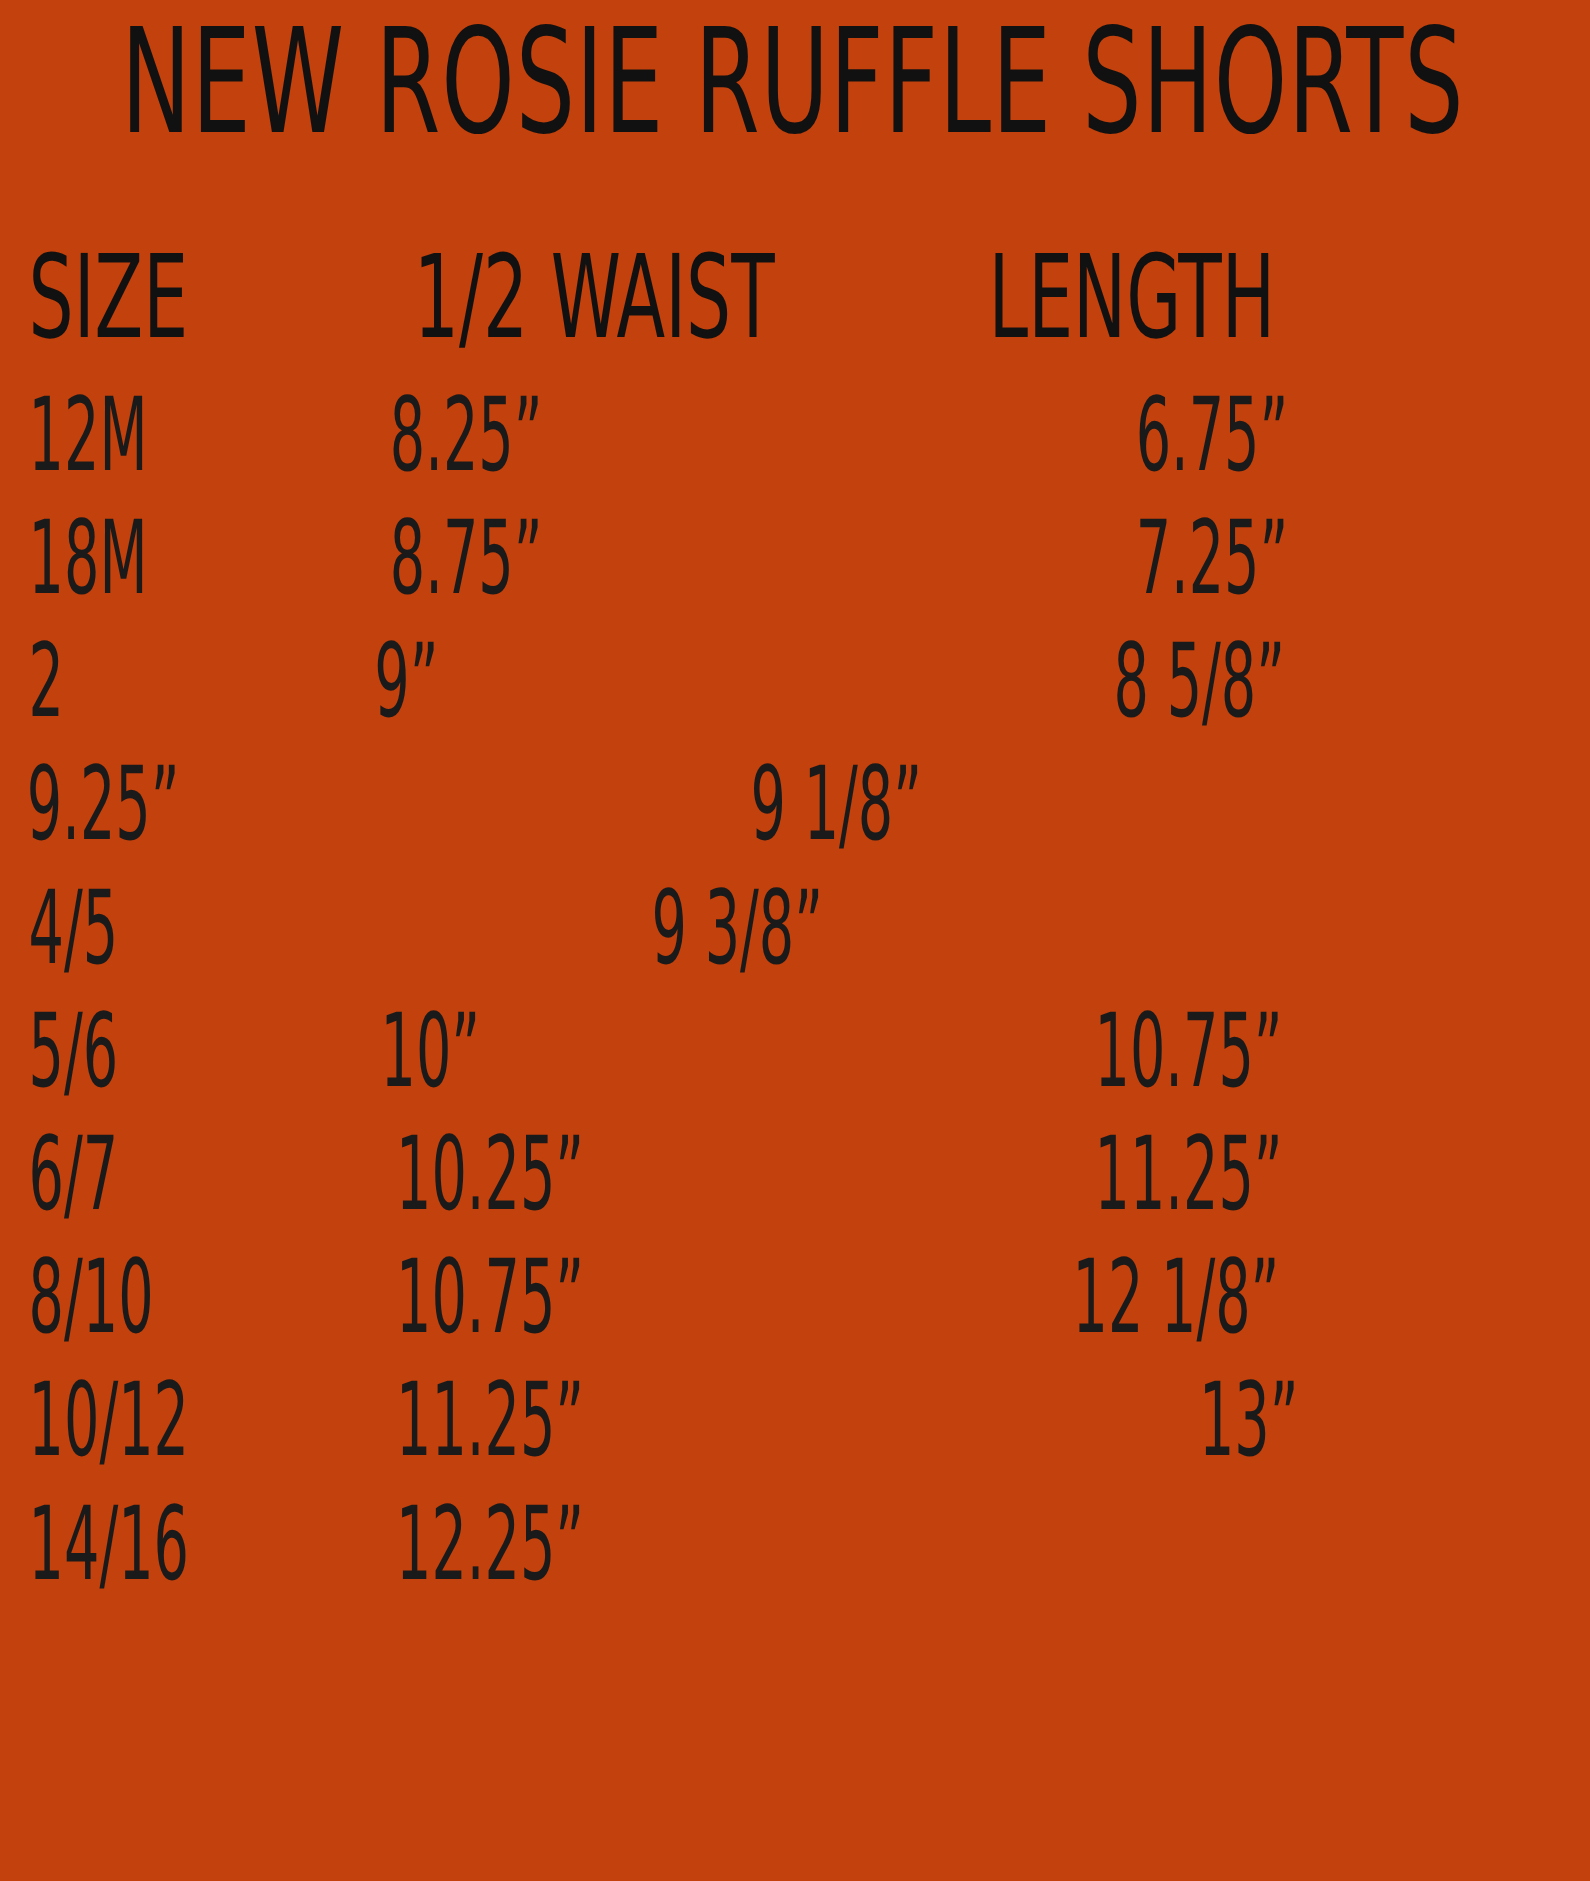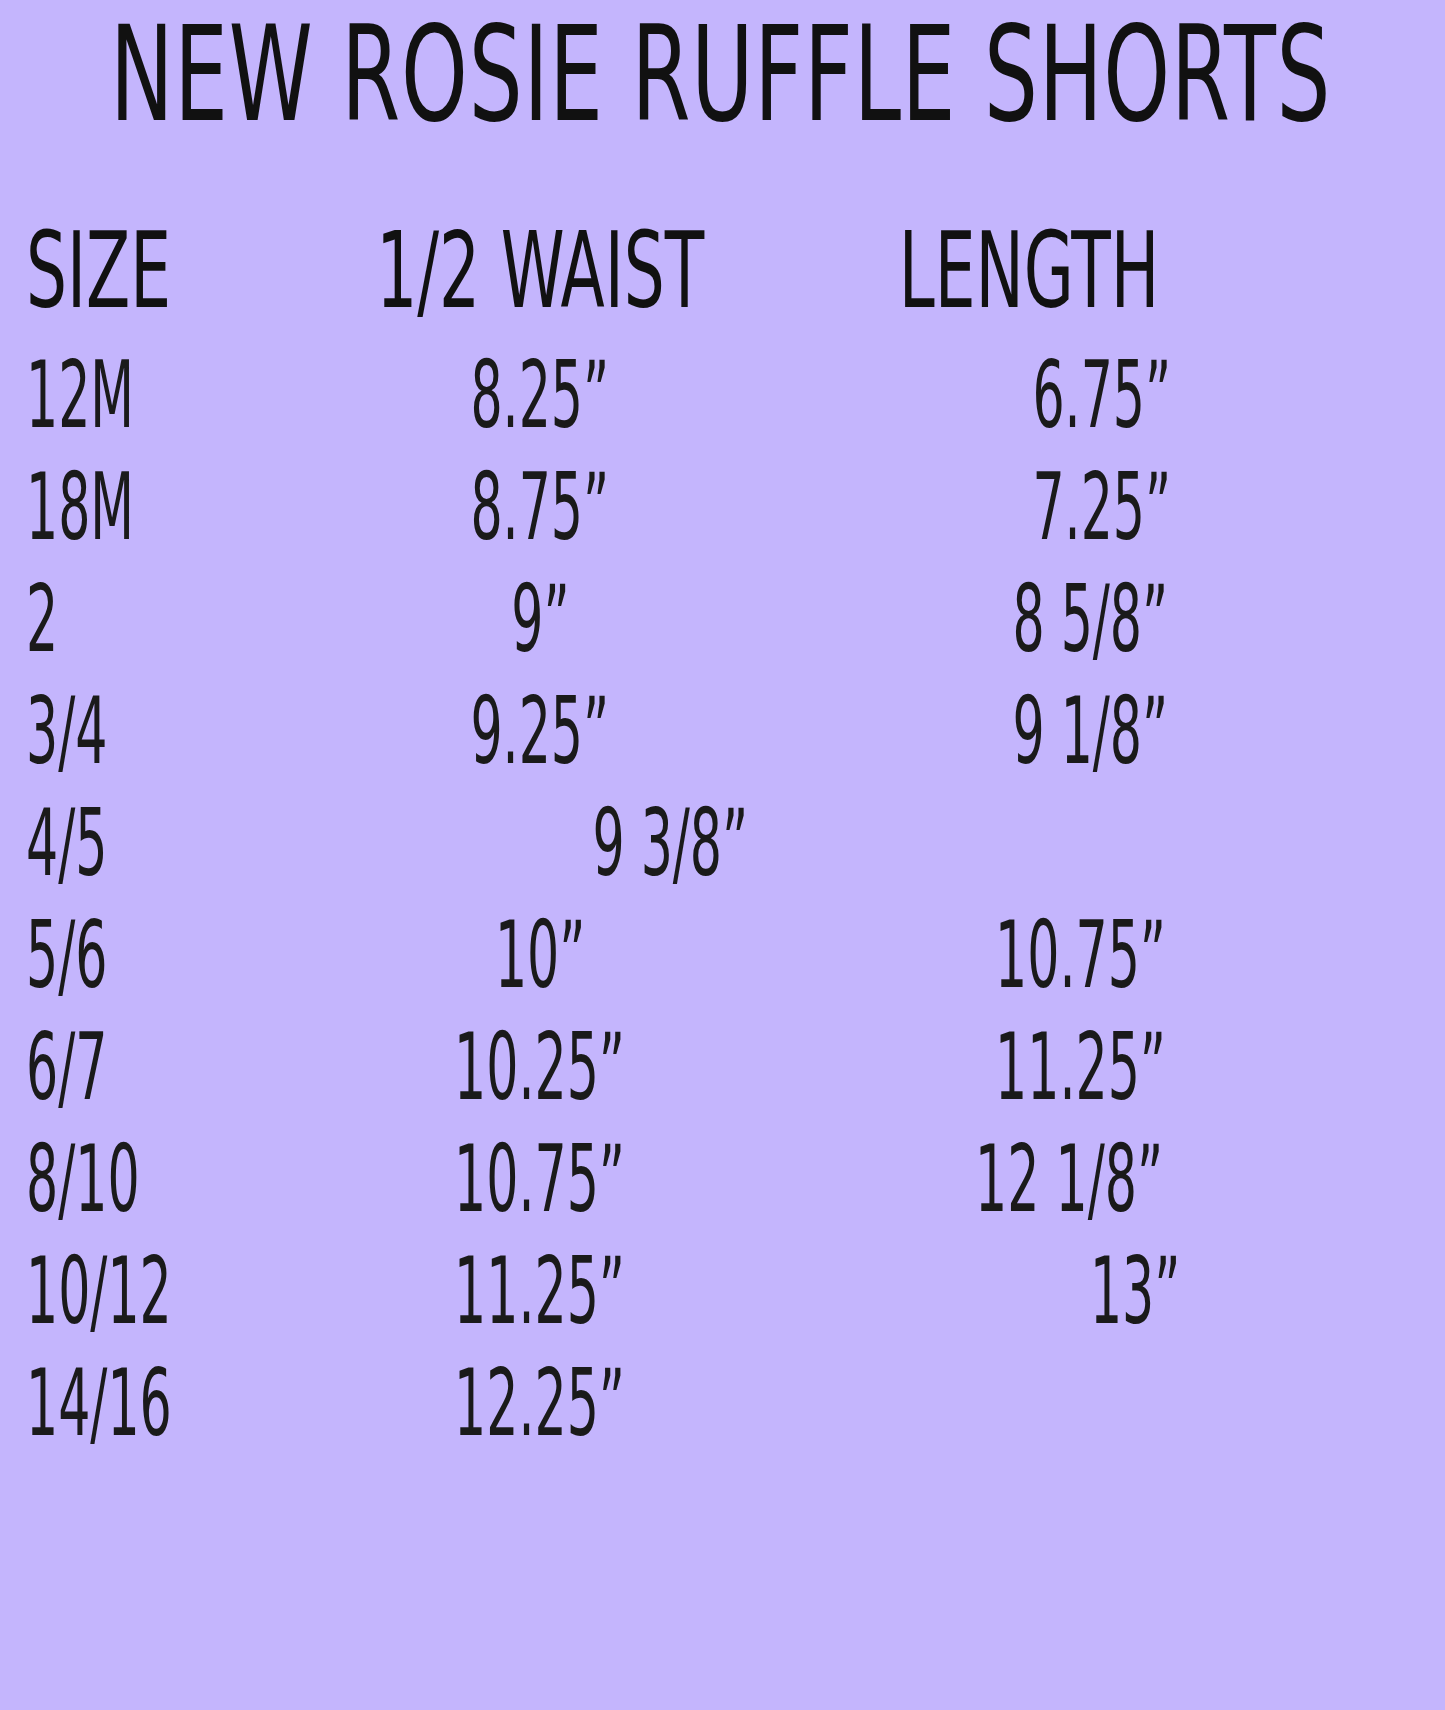--- a/index.html
+++ b/index.html
@@ -14,21 +14,21 @@
     position: relative;
     font-family: "DejaVu Sans Condensed", "Liberation Sans Narrow", "Liberation Sans", sans-serif;
     color: #1a1a1a;
     overflow: hidden;
   }
 
   
   .sheet {
     position: absolute;
     inset: 0;
-    background: #c4b5fd;
+    background: #c2410c;
     text-decoration: underline;
   }
 
   
   .title {
     position: absolute;
     top: 6px;
     left: 0;
     width: 1100px;
     text-align: center;
@@ -67,21 +67,20 @@
     width: 330px;
     flex: 0 0 330px;
     padding-left: 26px;
     box-sizing: border-box;
     text-align: left;
   }
   .col-waist {
     width: 420px;
     flex: 0 0 420px;
     box-sizing: border-box;
-    text-align: center;
   }
   .col-length {
     width: 450px;
     flex: 0 0 450px;
     box-sizing: border-box;
     text-align: right;
     padding-right: 4px;
   }
 
   
@@ -142,21 +141,20 @@
           <div class="col-size"><span class="cell">18M</span></div>
           <div class="col-waist"><span class="cell">8.75”</span></div>
           <div class="col-length"><span class="cell">7.25”</span></div>
         </div>
         <div class="row data-row">
           <div class="col-size"><span class="cell">2</span></div>
           <div class="col-waist"><span class="cell">9”</span></div>
           <div class="col-length"><span class="cell">8 5/8”</span></div>
         </div>
         <div class="row data-row">
-          <div class="col-size"><span class="cell">3/4</span></div>
           <div class="col-waist"><span class="cell">9.25”</span></div>
           <div class="col-length"><span class="cell">9 1/8”</span></div>
         </div>
         <div class="row data-row">
           <div class="col-size"><span class="cell">4/5</span></div>
           <div class="col-length"><span class="cell">9 3/8”</span></div>
         </div>
         <div class="row data-row">
           <div class="col-size"><span class="cell">5/6</span></div>
           <div class="col-waist"><span class="cell">10”</span></div>

